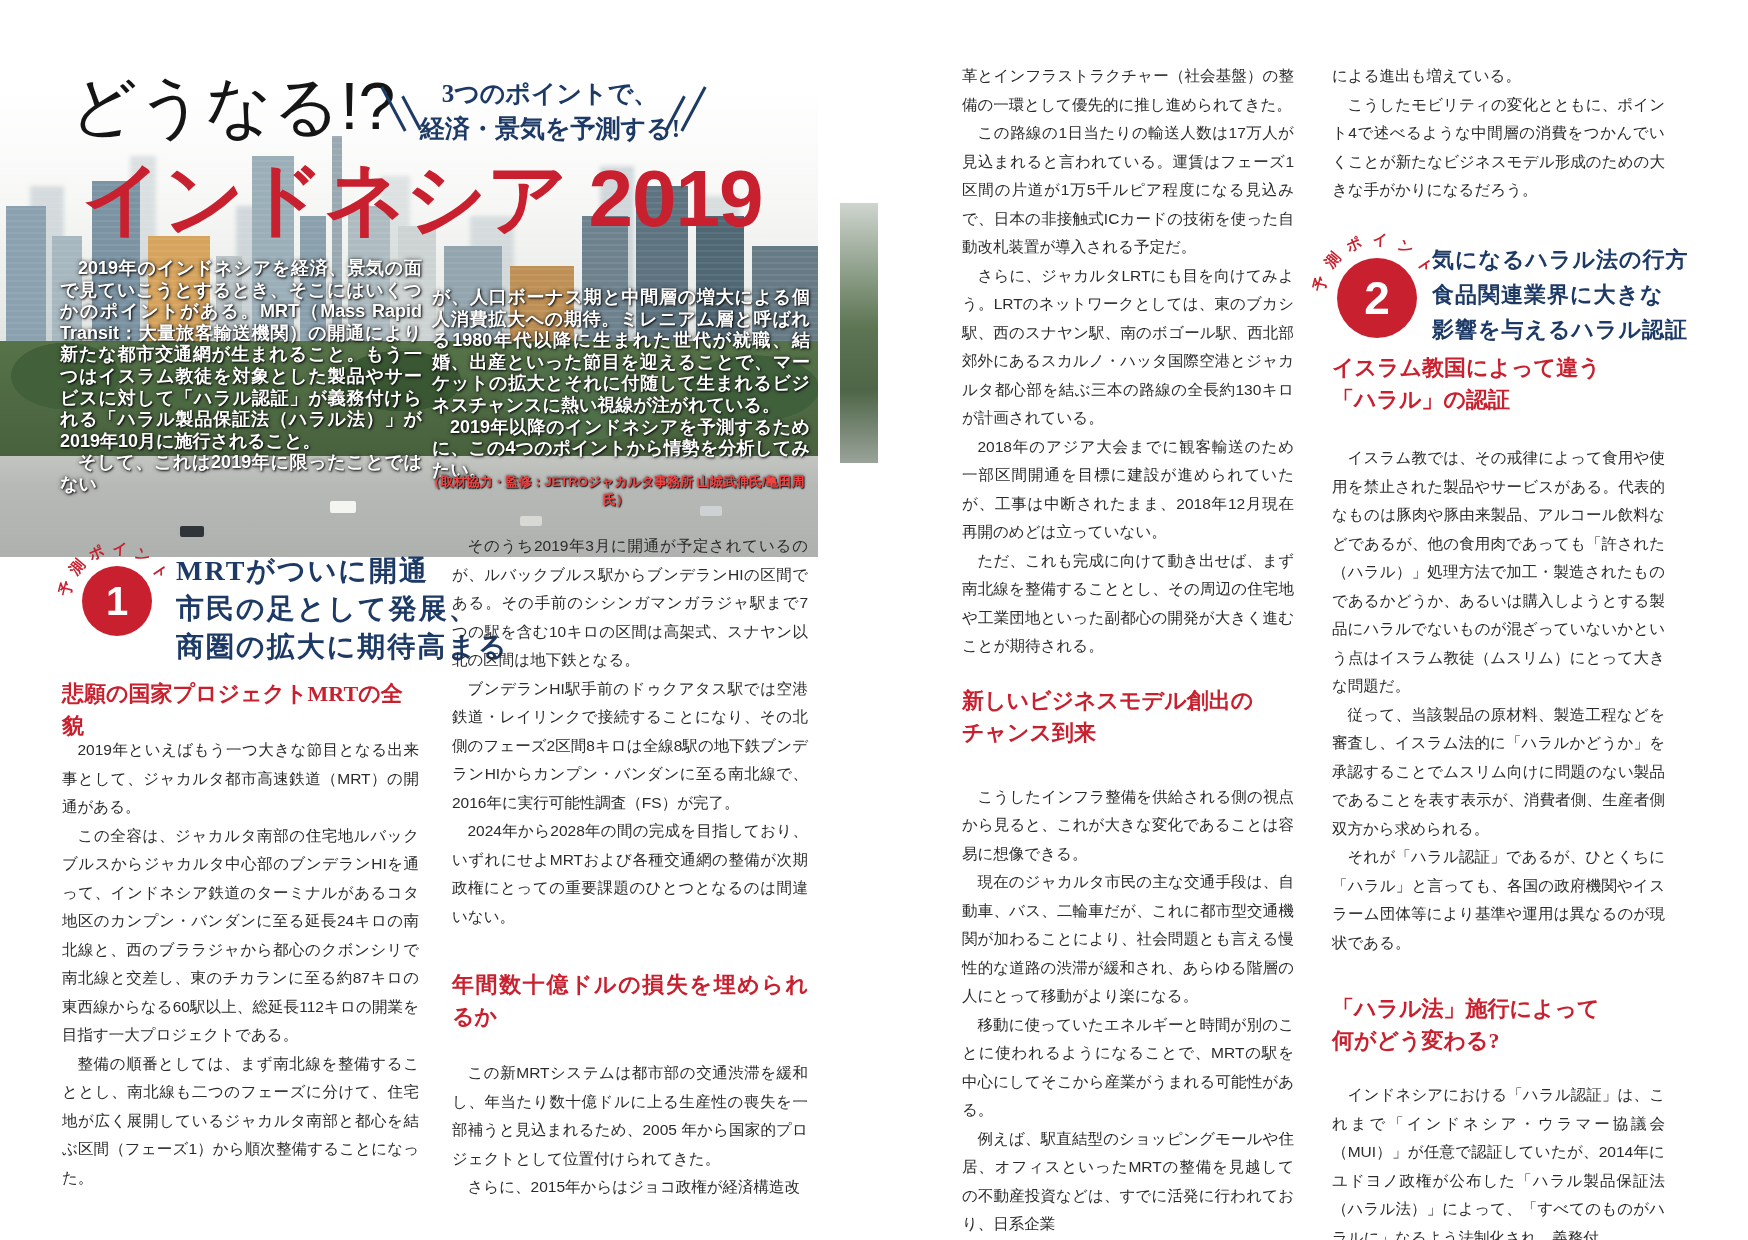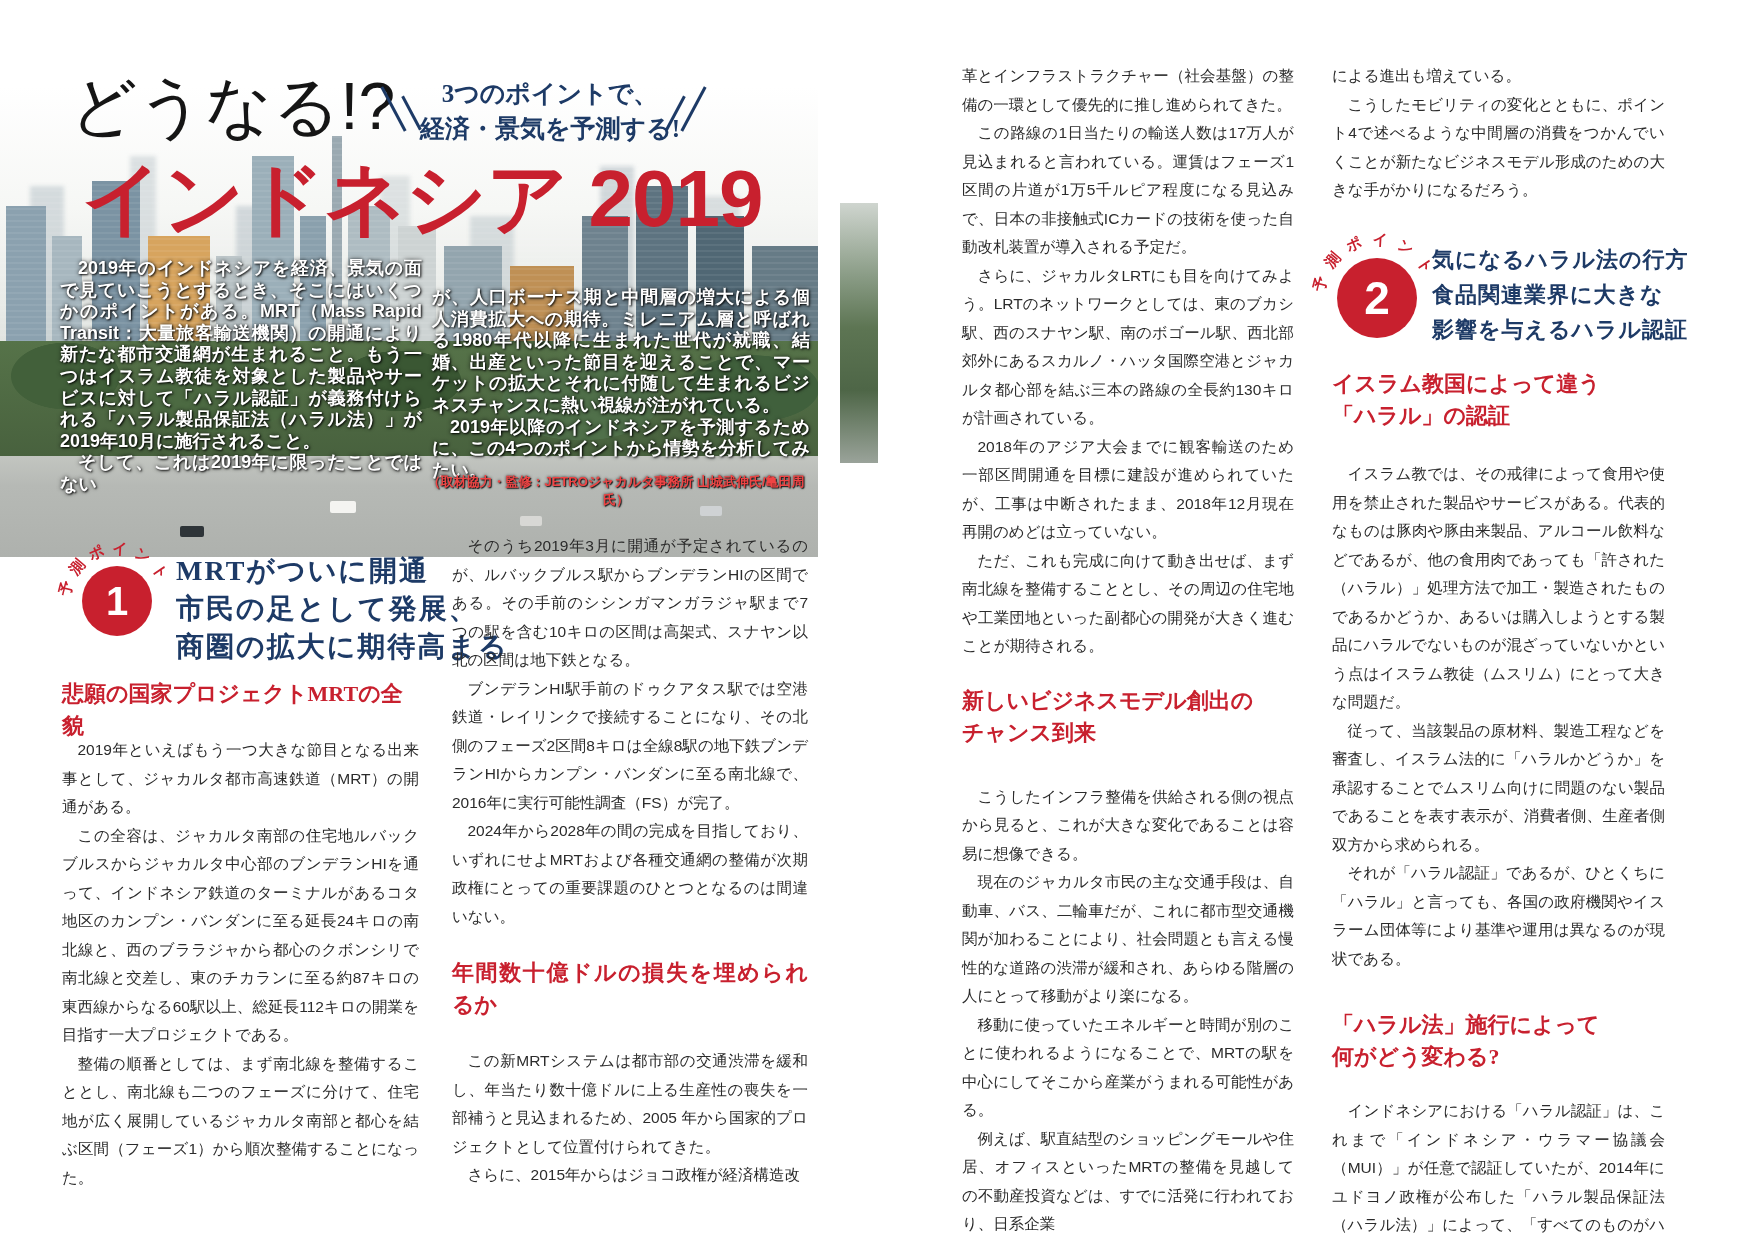--- a/index.html
+++ b/index.html
@@ -88,26 +88,26 @@
   .ph2{left:1432px;top:242px;font-size:22px;line-height:35px;letter-spacing:1px;}
 
   
   .col{position:absolute;font-size:15.5px;line-height:28.5px;color:#2b2b2b;text-align:justify;}
   .para{margin:0;text-indent:1em;}
   .no-indent{text-indent:0;}
   .red-h{font-family:"Liberation Serif",serif;font-weight:bold;color:#c8202e;font-size:22px;line-height:32px;}
   .col1-h{position:absolute;left:62px;top:678px;width:357px;}
   .col1{left:62px;top:736px;width:357px;}
   .col2{left:452px;top:532px;width:356px;}
-  .col2 .red-h{margin:26px 0 26px;}
+  .col2 .red-h{margin:38px 0 26px;}
   .col3{left:962px;top:62px;width:332px;}
   .col3 .red-h{margin:24px 0 34px;}
   .col4a{left:1332px;top:62px;width:333px;}
   .col4b{left:1332px;top:352px;width:333px;}
-  .col4b .h1{margin:16px 0 28px;}
+  .col4b .h1{margin:0 0 28px;}
   .col4b .h2{margin:36px 0 24px;}
 </style>
 </head>
 <body>
 
 <div class="page">
 
   <div class="photo">
     <div class="sky"></div>
     <div class="city-far"></div>

